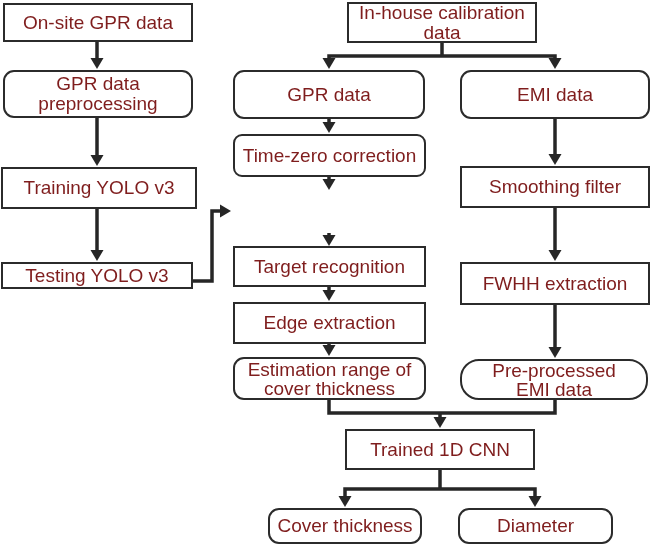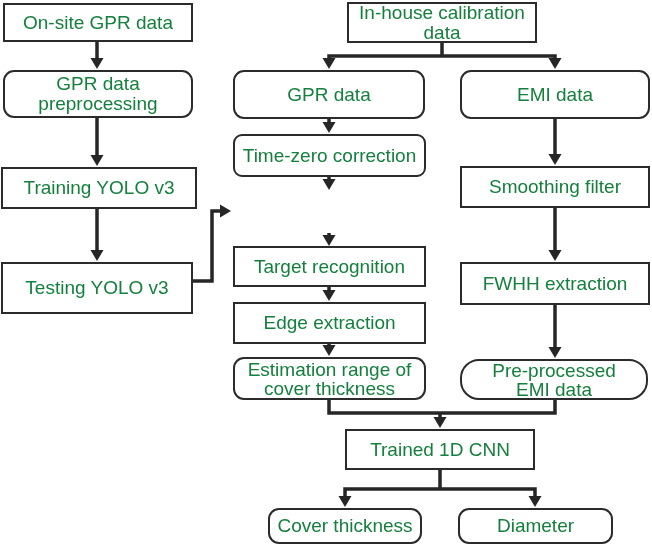--- a/index.html
+++ b/index.html
@@ -14,21 +14,21 @@
   .connectors {
     position: absolute;
     left: 0; top: 0;
     width: 652px; height: 546px;
   }
   .node {
     position: absolute;
     box-sizing: border-box;
     border: 2.5px solid #2b2b2b;
     background: #ffffff;
-    color: #15803d;
+    color: #7f1d1d;
     display: flex;
     align-items: center;
     justify-content: center;
     text-align: center;
     font-size: 19px;
     line-height: 20px;
     white-space: pre-line;
   }
   .round { border-radius: 11px; text-align: center; }
 </style>
@@ -111,21 +111,21 @@
     </g>
   </svg>
 
   <div class="node" style="left:3px; top:3px; width:190px; height:39px;">On-site GPR data</div>
 
   <div class="node round" style="left:3px; top:70px; width:190px; height:48px;">GPR data
 preprocessing</div>
 
   <div class="node" style="left:1px; top:167px; width:196px; height:42px;">Training YOLO v3</div>
 
-  <div class="node" style="left:1px; top:262px; width:192px; height:52px;">Testing YOLO v3</div>
+  <div class="node" style="left:1px; top:262px; width:192px; height:27px;">Testing YOLO v3</div>
 
   <div class="node" style="left:347px; top:2px; width:190px; height:41px;">In-house calibration
 data</div>
 
   <div class="node round" style="left:233px; top:70px; width:192px; height:49px;">GPR data</div>
 
   <div class="node" style="left:233px; top:134px; width:193px; height:43px;border-radius:9px;">Time-zero correction</div>
 
 
   <div class="node" style="left:233px; top:246px; width:193px; height:41px;">Target recognition</div>

